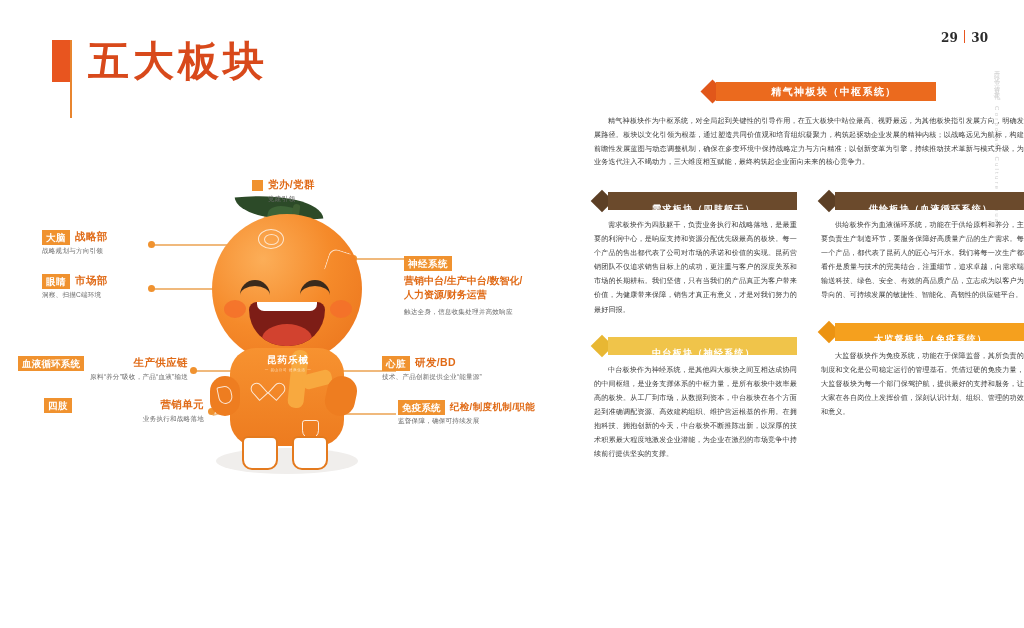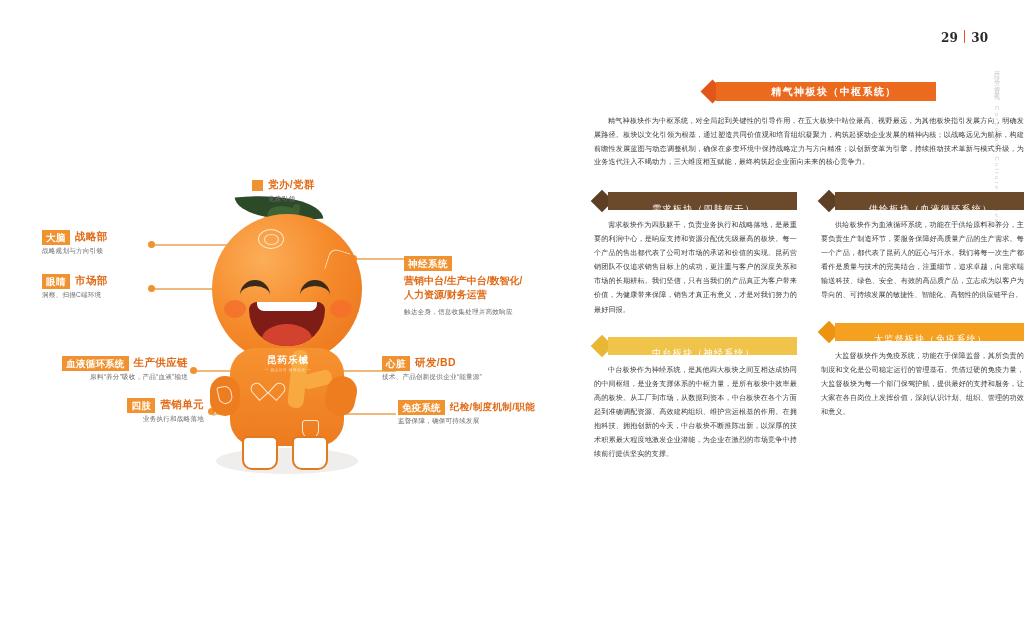--- a/index.html
+++ b/index.html
@@ -110,21 +110,21 @@
   .lbl .row{display:flex;align-items:center;gap:5px;white-space:nowrap;}
   .tag{background:#f0922f;color:#fff;font-size:9.5px;font-weight:700;
        padding:1.5px 4px;letter-spacing:.5px;line-height:1.25;}
   .tag.wide{letter-spacing:.2px;}
   .swatch{width:11px;height:11px;background:#f0922f;flex:none;}
   .dept{font-size:10.5px;font-weight:700;color:#e06a16;letter-spacing:.4px;}
   .dept.sm{font-size:9.5px;}
   .desc{font-size:6.6px;color:#6b6b6b;margin-top:2.5px;letter-spacing:.2px;white-space:nowrap;}
   .desc.sp{margin-top:5px;}
   .multi{font-size:10px;font-weight:700;color:#e06a16;line-height:1.45;margin-top:3px;}
-  .lbl.ralign .row{justify-content:flex-end;}
+  .lbl.ralign .row{justify-content:space-between;}
   .lbl.ralign .desc{text-align:right;}
 
   
   .right{position:absolute;left:594px;top:82px;width:430px;}
 
   
   .hero-rib{position:relative;width:232px;margin:0 auto 0 110px;height:19px;}
   .hero-rib .bar{position:absolute;left:12px;top:0;width:220px;height:19px;background:#eb6a1e;}
   .hero-rib .notch{position:absolute;left:0;top:1px;width:17px;height:17px;background:#e1571a;
           transform:rotate(45deg);}
@@ -135,36 +135,43 @@
   .hero-body{font-size:7.1px;line-height:1.95;color:#3a3a3a;text-align:justify;
           margin-top:14px;letter-spacing:.15px;text-indent:14px;}
 
   .grid{display:flex;gap:24px;margin-top:22px;}
   .col{width:203px;}
   .card{margin-bottom:20px;}
   .card-rib{position:relative;height:18px;margin-bottom:8px;}
   .card-rib .bar{position:absolute;left:14px;top:0;right:0;height:18px;}
   .card-rib .notch{position:absolute;left:0;top:1px;width:16px;height:16px;transform:rotate(45deg);}
   .card-rib .txt{position:absolute;left:20px;top:0;right:4px;height:34px;display:flex;
-          align-items:center;justify-content:center;color:#fff;font-weight:400;
+          align-items:center;justify-content:center;color:#fff;font-weight:700;
           font-family:"DejaVu Serif","Liberation Serif",serif;font-size:9.2px;letter-spacing:1.1px;}
   .card-body{font-size:7.1px;line-height:1.98;color:#3a3a3a;text-align:justify;
           letter-spacing:.1px;text-indent:14px;}
   .rib-brown .bar{background:#6b4a2c;}
   .rib-brown .notch{background:#5c3f25;}
   .rib-gold .bar{background:#f0c44a;}
   .rib-gold .notch{background:#e8b733;}
   .rib-orange .bar{background:#f5a01e;}
   .rib-orange .notch{background:#ec9312;}
 </style>
 </head>
 <body>
 
 <div class="page">
 
+  <div class="title-wrap">
+    <div class="flag">
+      <div class="banner"></div>
+        <div class="pole"></div>
+    </div>
+    <div class="page-title">五大板块</div>
+  </div>
 
   <div class="pager">
     <span class="pg">29</span>
     <span class="slash"></span>
     <span class="pg">30</span>
   </div>
 
   <div class="side-vertical">
     <span>开口企业 传世文化</span>
     <span class="dash"> ╱ </span>

